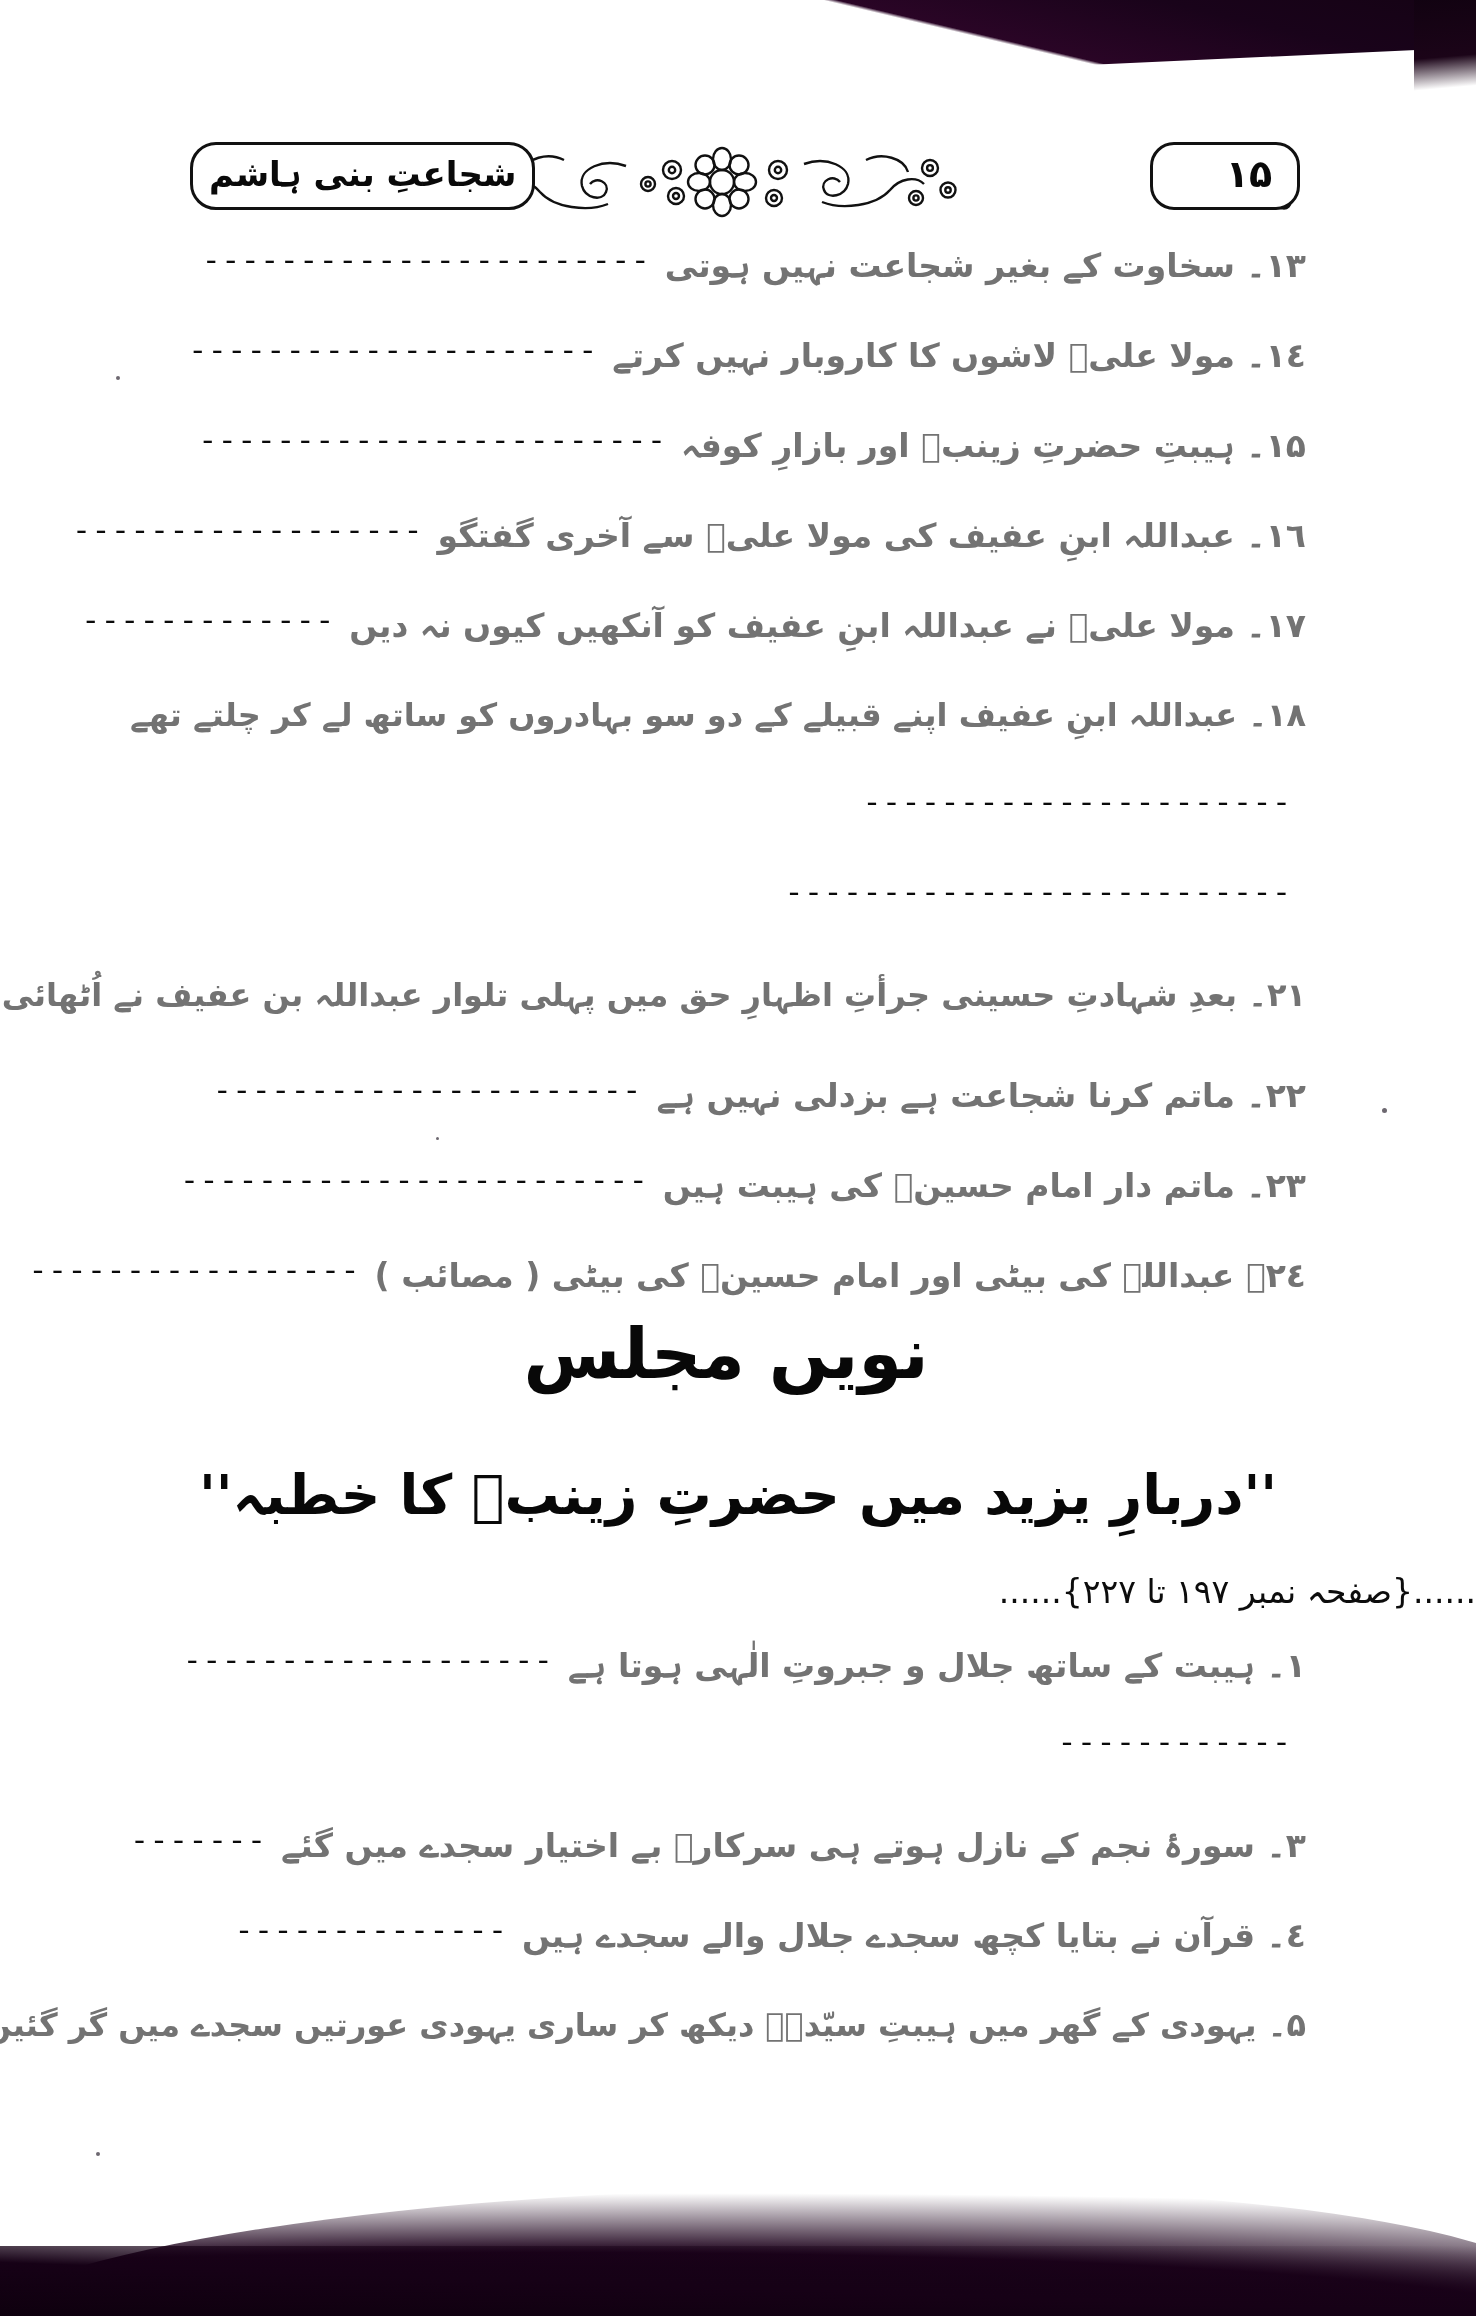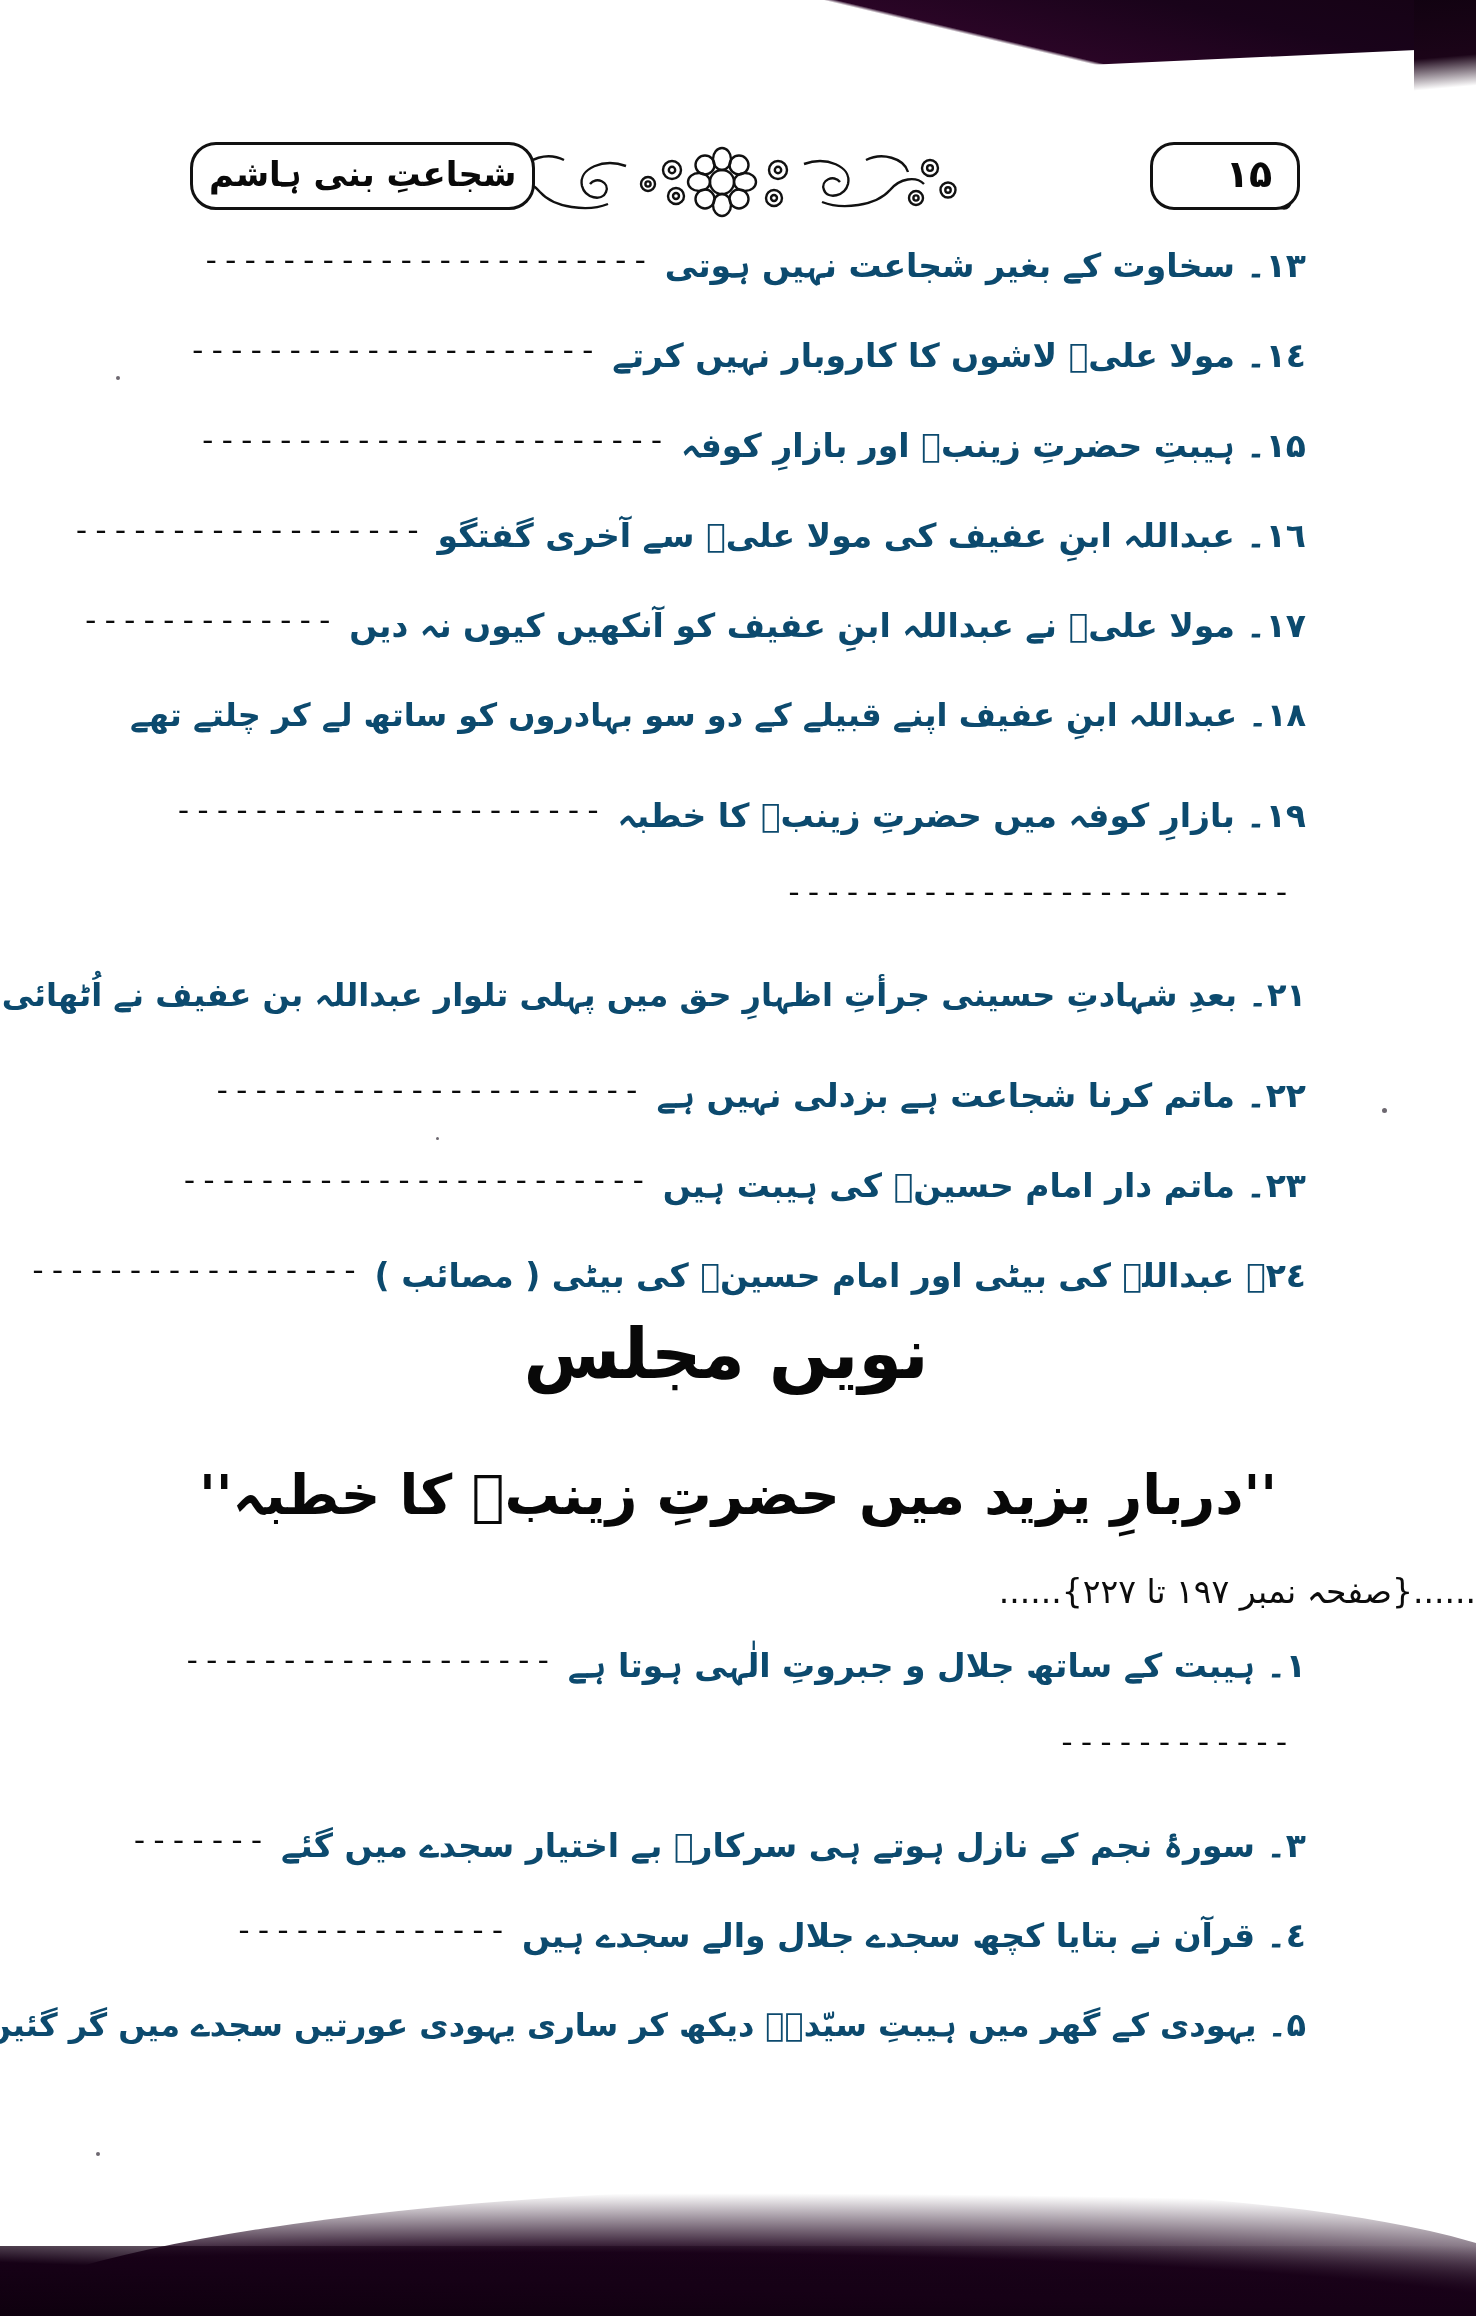--- a/index.html
+++ b/index.html
@@ -155,21 +155,21 @@
     flex-direction: row;
     align-items: baseline;
     justify-content: flex-start;
     width: 100%;
     margin-bottom: 4px;
   }
   .entry-text {
     font-family: "DejaVu Sans", "Liberation Sans", sans-serif;
     font-size: 33px;
     font-weight: 600;
-    color: #0c4a6e;
+    color: #737373;
     white-space: nowrap;
     direction: rtl;
     unicode-bidi: isolate;
     line-height: 1.34;
   }
   .entry-leader {
     font-family: "Liberation Mono", "DejaVu Sans Mono", monospace;
     font-size: 30px;
     color: #0a0a0a;
     letter-spacing: 1.5px;
@@ -352,21 +352,20 @@
       </div>
       <div class="entry h-std">
         <span class="entry-text">١٧۔ مولا علیؑ نے عبداللہ ابنِ عفیف کو آنکھیں کیوں نہ دیں</span>
         <span class="entry-leader">-------------</span>
       </div>
       <div class="entry h-tall no-leader wide">
         <span class="entry-text">١٨۔ عبداللہ ابنِ عفیف اپنے قبیلے کے دو سو بہادروں کو ساتھ لے کر چلتے تھے</span>
 
       </div>
       <div class="entry h-std">
-        <span class="entry-text">١٩۔ بازارِ کوفہ میں حضرتِ زینبؑ کا خطبہ</span>
         <span class="entry-leader">----------------------</span>
       </div>
       <div class="entry h-std">
         <span class="entry-leader">--------------------------</span>
       </div>
       <div class="entry h-tall no-leader wide">
         <span class="entry-text">٢١۔ بعدِ شہادتِ حسینی جرأتِ اظہارِ حق میں پہلی تلوار عبداللہ بن عفیف نے اُٹھائی</span>
 
       </div>
       <div class="entry h-std">

